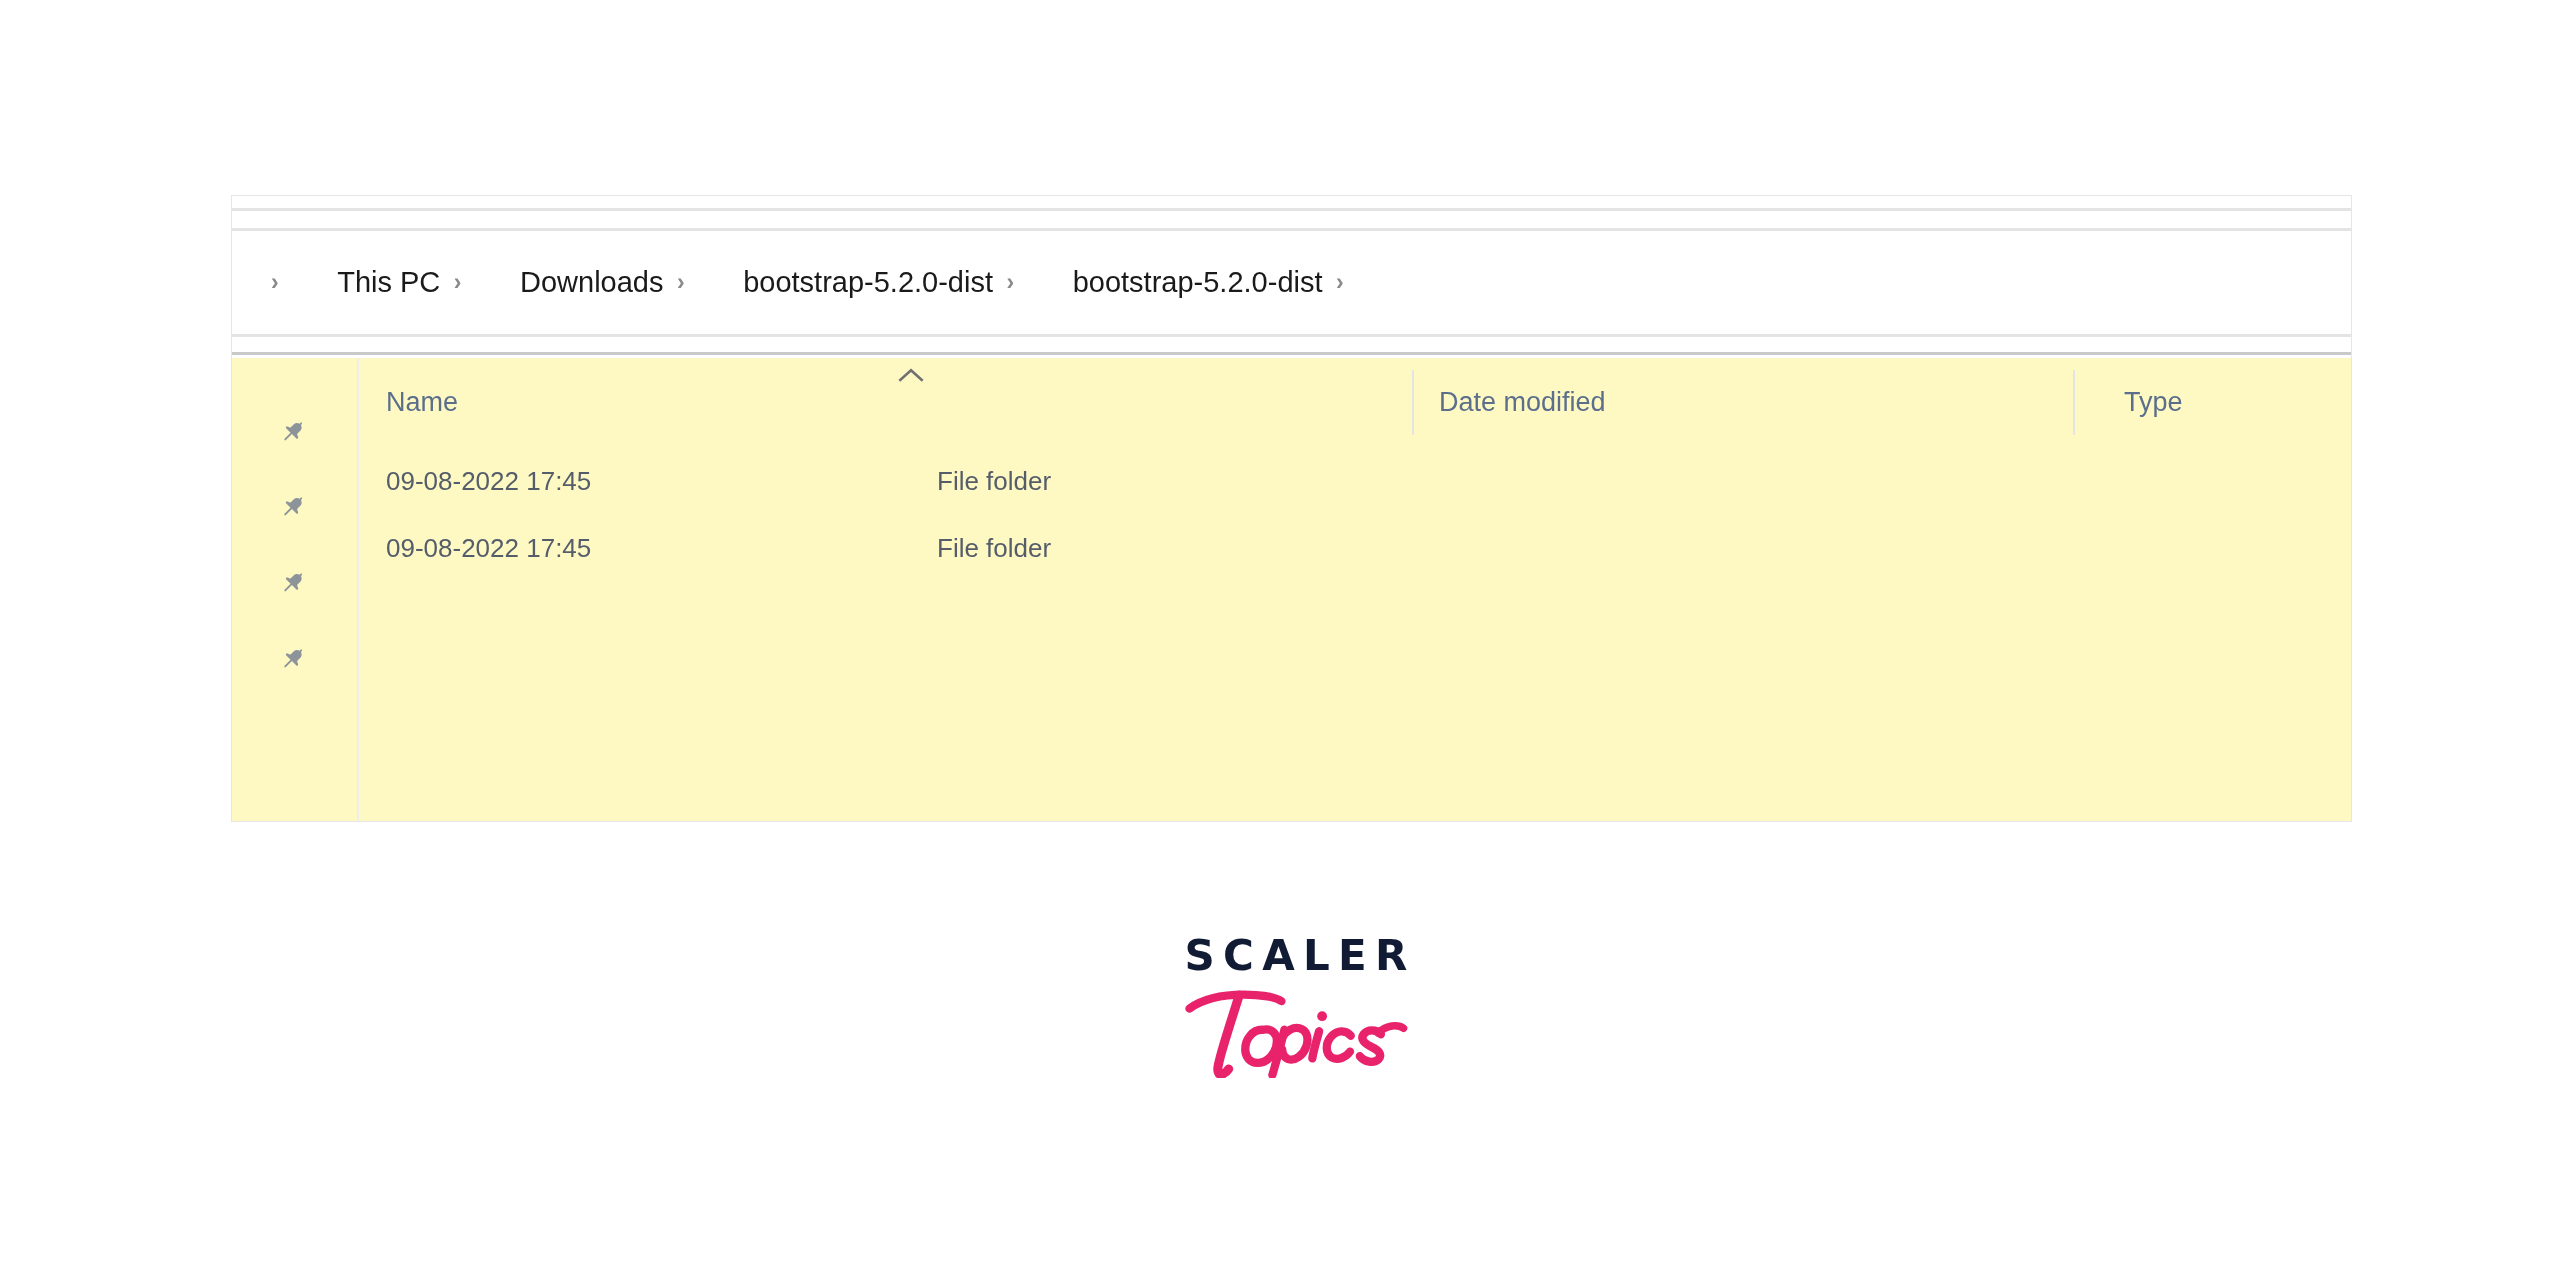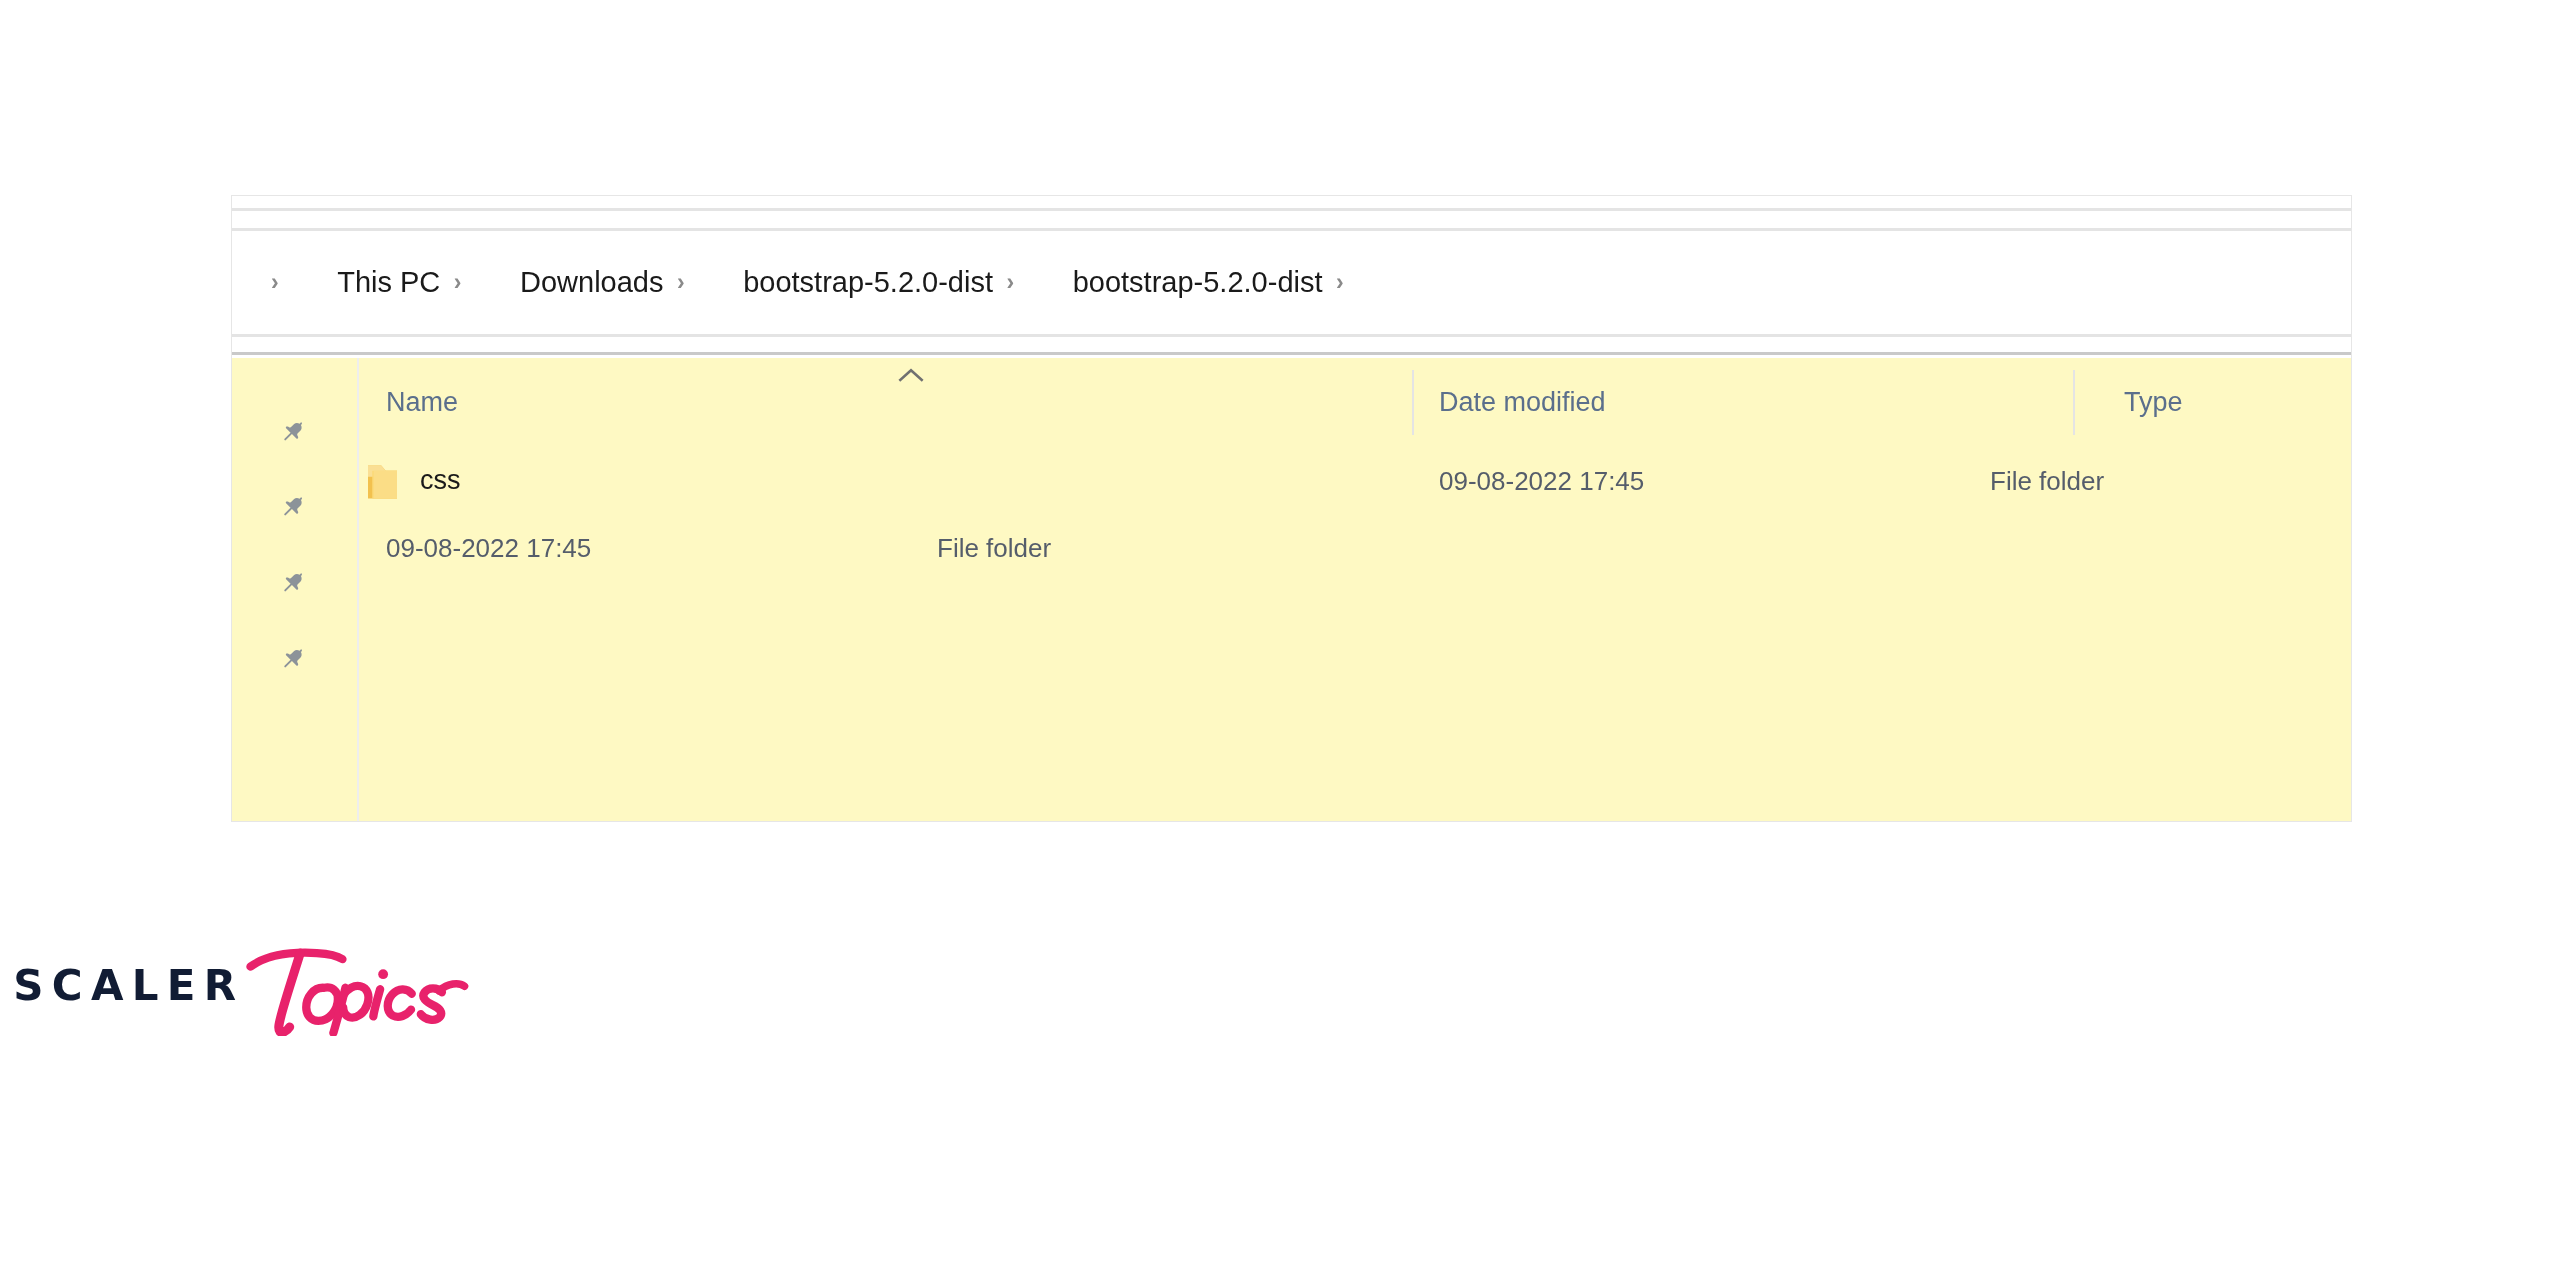--- a/index.html
+++ b/index.html
@@ -210,25 +210,25 @@
     color: #555d6b;
     font-size: 26px;
     line-height: 1;
     white-space: nowrap;
     padding-left: 27px;
   }
 
   
   .logo {
     position: absolute;
-    left: 5px;
+    left: 16px;
     right: 0;
     top: 935px;
     display: flex;
-    flex-direction: row;
+    flex-direction: column;
     align-items: center;
   }
   .logo-scaler {
     font-family: "DejaVu Sans", sans-serif;
     font-weight: 700;
     font-size: 42px;
     letter-spacing: 8.3px;
     color: #111c34;
     line-height: 1;
     text-indent: 8.3px;
@@ -314,31 +314,20 @@
         </div>
         <div class="col col-type">
           <span class="col-sep"></span>
           <span class="col-label">Type</span>
         </div>
       </div>
 
       <div class="rows">
 
         <div class="row">
-          <div class="cell cell-name">
-            <span class="folder-icon">
-              <svg viewBox="0 0 56 52">
-                <path d="M2 6 h17 l6 7 h29 a2 2 0 0 1 2 2 v33 a2 2 0 0 1 -2 2 H2 a2 2 0 0 1 -2 -2 V8 a2 2 0 0 1 2 -2 z" fill="#f2c14e"></path>
-                <path d="M2 6 h17 l6 7 h29 a2 2 0 0 1 2 2 v6 H0 V8 a2 2 0 0 1 2 -2 z" fill="#fadf94"></path>
-                <path d="M7 13 h48 a2 2 0 0 1 2 2 v33 a2 2 0 0 1 -2 2 H7 z" fill="#fbd977"></path>
-                <path d="M9 13 h47 v37 H9 z" fill="#fbdd86"></path>
-              </svg>
-            </span>
-            <span class="file-name">css</span>
-          </div>
           <div class="cell cell-date">
             <span class="meta-text">09-08-2022 17:45</span>
           </div>
           <div class="cell cell-type">
             <span class="meta-text">File folder</span>
           </div>
         </div>
 
         <div class="row">
           <div class="cell cell-date">

